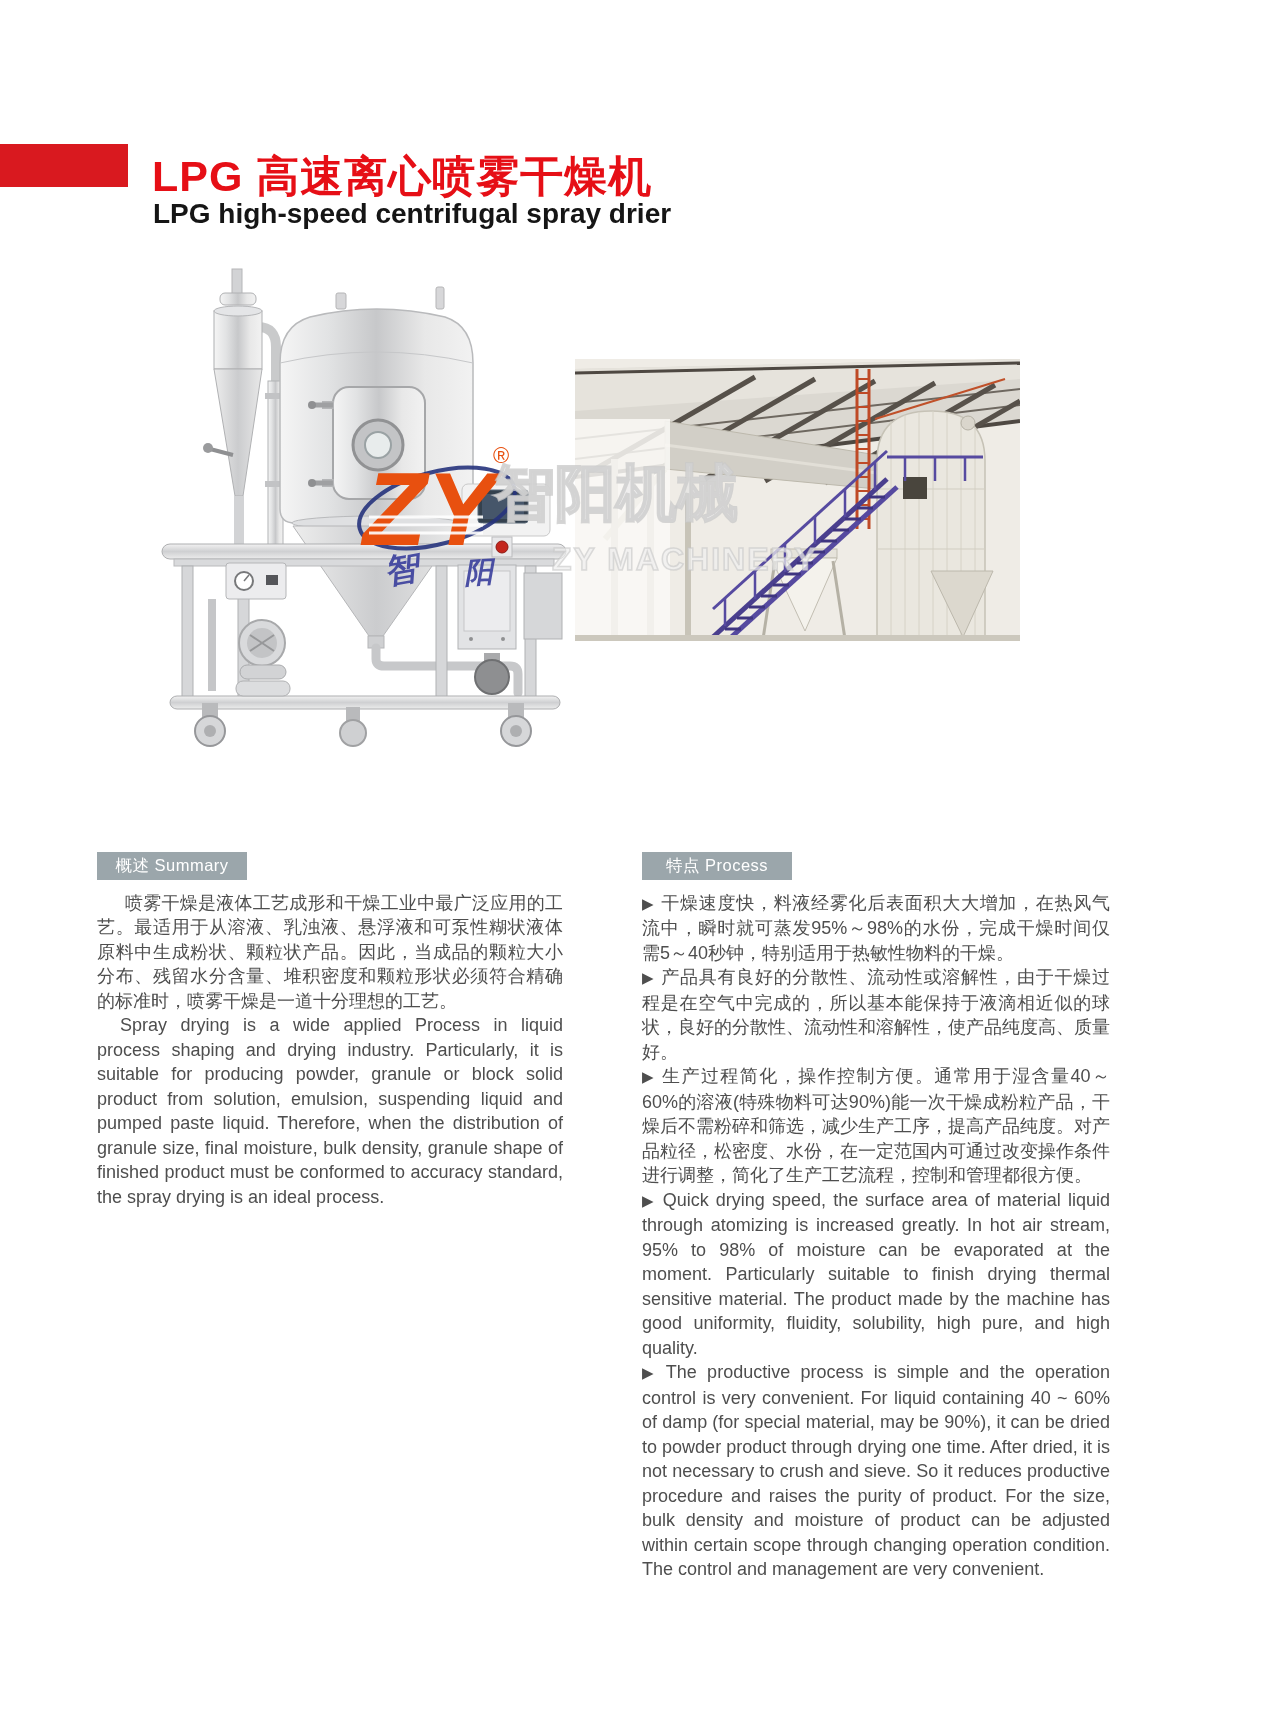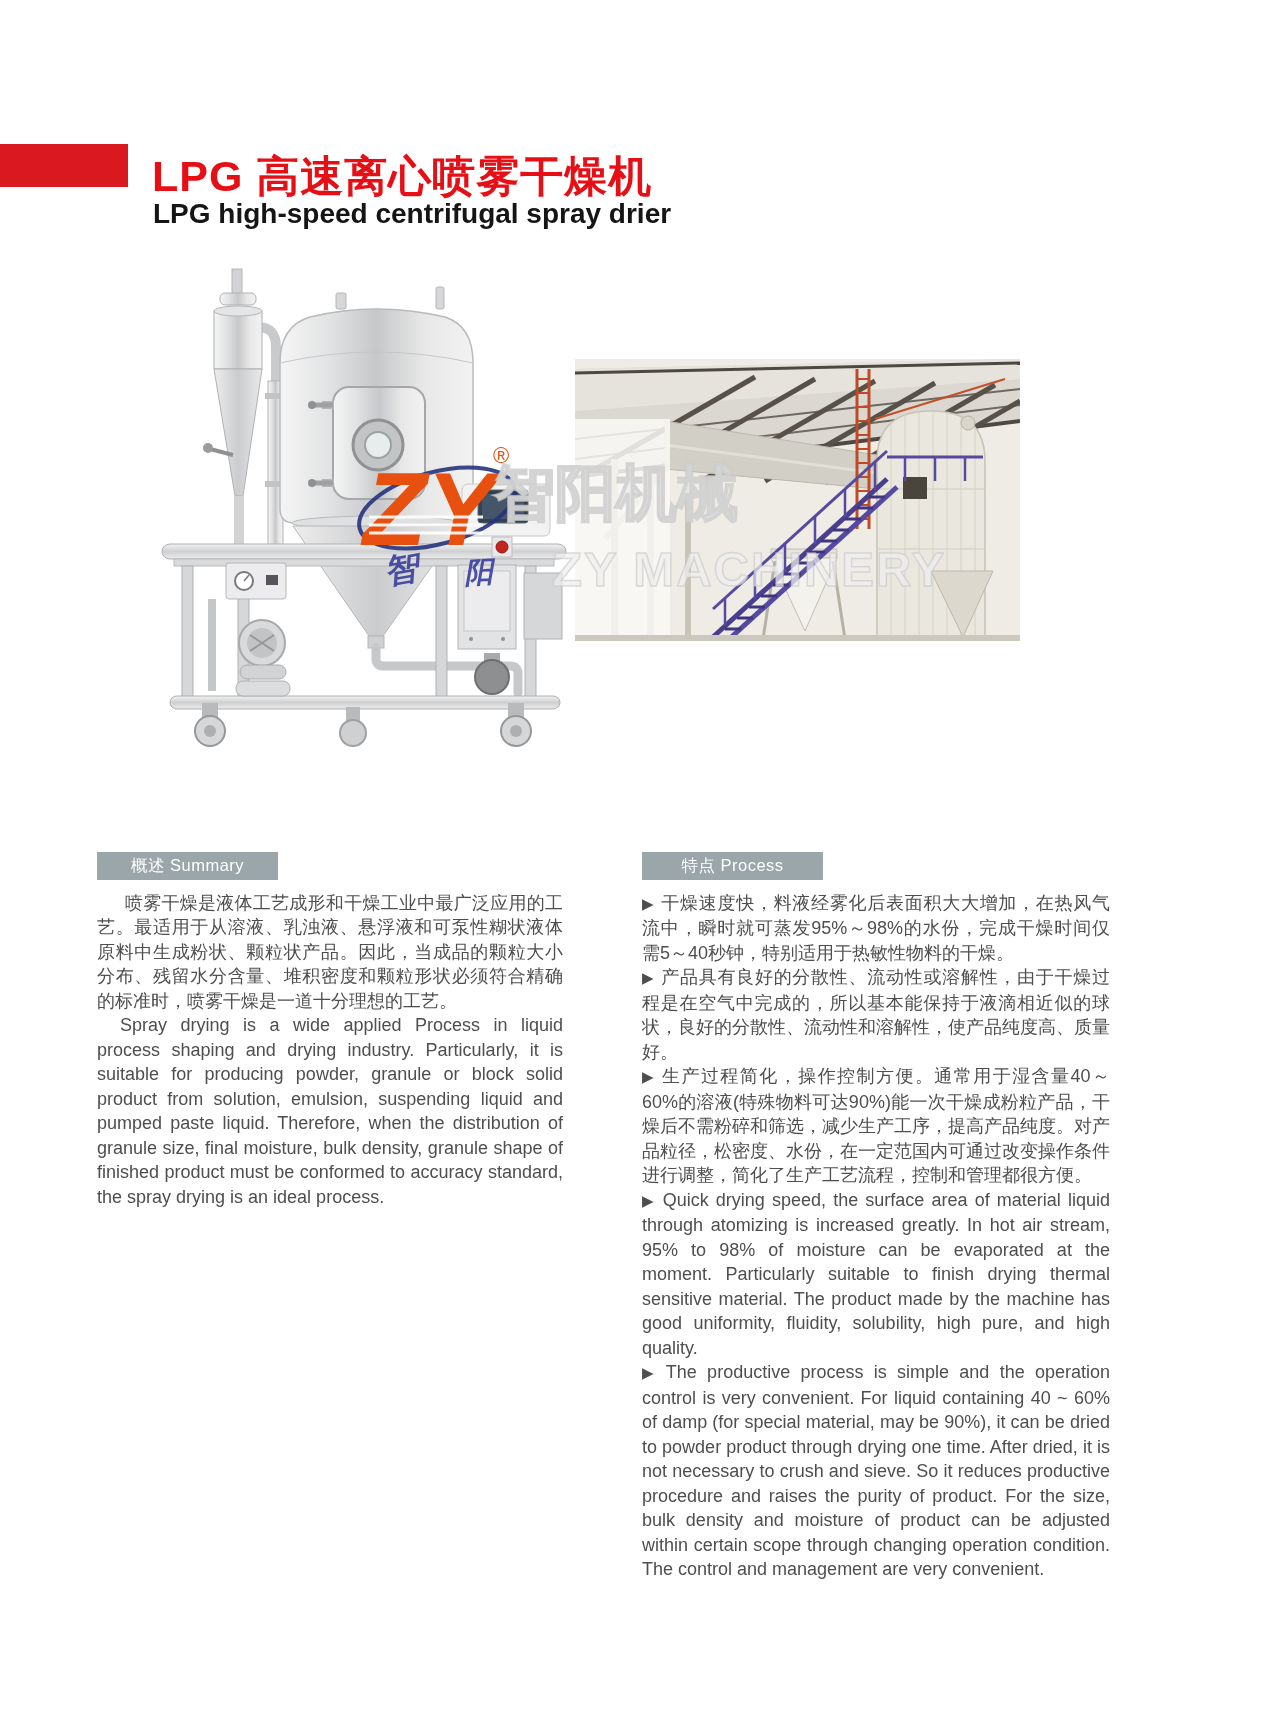--- a/index.html
+++ b/index.html
@@ -23,33 +23,33 @@
   .photo-left svg,.photo-right svg{display:block;width:100%;height:100%;}
   
   .watermark{position:absolute;left:0;top:0;width:1275px;height:1718px;z-index:2;pointer-events:none;}
   .wm-logo{position:absolute;left:355px;top:432px;width:165px;height:135px;text-decoration:underline;}
   .wm-cn{
     position:absolute;left:494px;top:452px;font-size:61px;font-weight:bold;white-space:nowrap;
     color:rgba(255,255,255,0.60);-webkit-text-stroke:2px rgba(201,201,201,0.75);
     text-shadow:0 0 1px rgba(190,190,190,0.6);letter-spacing:0px;
   }
   .wm-en{
-    position:absolute;left:552px;top:540px;font-size:49px;font-weight:bold;white-space:nowrap;
+    position:absolute;left:552px;top:540px;font-size:32px;font-weight:bold;white-space:nowrap;
     color:rgba(238,238,238,0.72);-webkit-text-stroke:1.5px rgba(198,198,198,0.6);letter-spacing:2px;
   }
   .wm-hand{position:absolute;color:#3a3f9d;font-weight:bold;font-style:italic;opacity:.9;}
   .wm-hand.h1{left:384px;top:546px;font-size:34px;transform:rotate(-10deg);}
   .wm-hand.h2{left:464px;top:552px;font-size:29px;transform:rotate(-4deg);}
   
   .col{position:absolute;top:851px;color:#4e4e4e;font-size:18px;line-height:24.5px;text-align:justify;z-index:3;}
   .col-left{left:97px;width:466px;}
   .col-right{left:642px;width:468px;}
   .badge{
     display:inline-block;background:#9ba6ab;color:#ffffff;font-size:16.5px;line-height:1;
-    padding:5px 0 6px 0;width:181px;text-align:center;letter-spacing:.5px;
+    padding:5px 0 6px 0;width:150px;text-align:center;letter-spacing:.5px;
   }
   .col p{margin:0;}
   p.cn{margin-top:11px;text-indent:28px;}
   p.en{text-indent:23px;}
   p.feat{margin-top:0;}
   p.feat.first{margin-top:11px;}
   .bullet{font-size:15px;margin-right:7px;letter-spacing:0;}
 </style>
 </head>
 <body>

